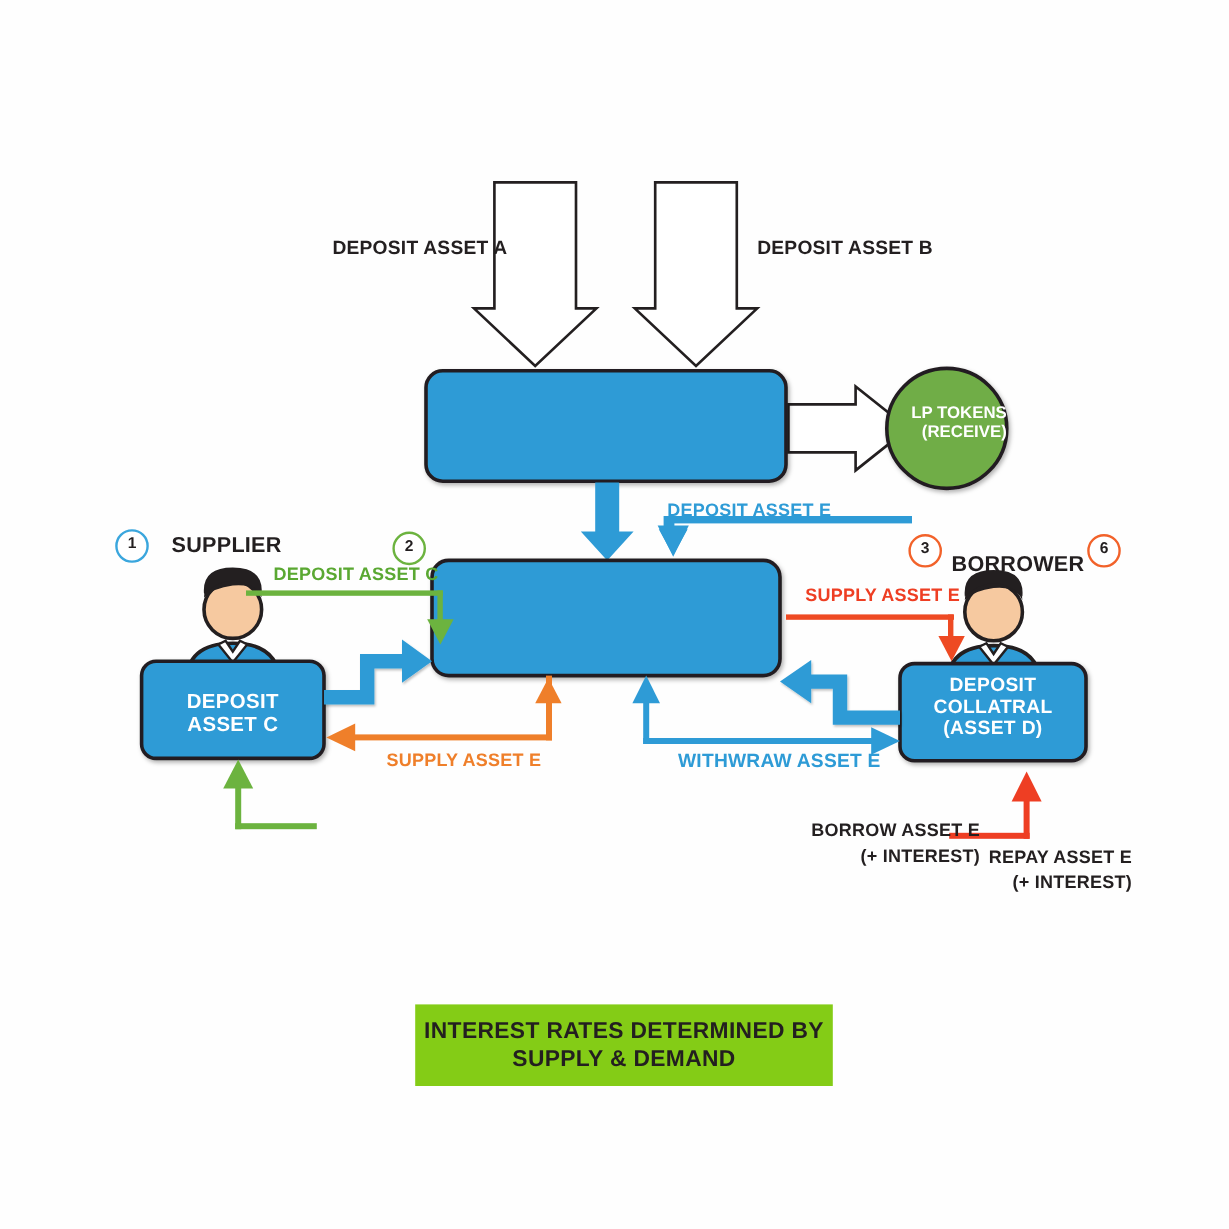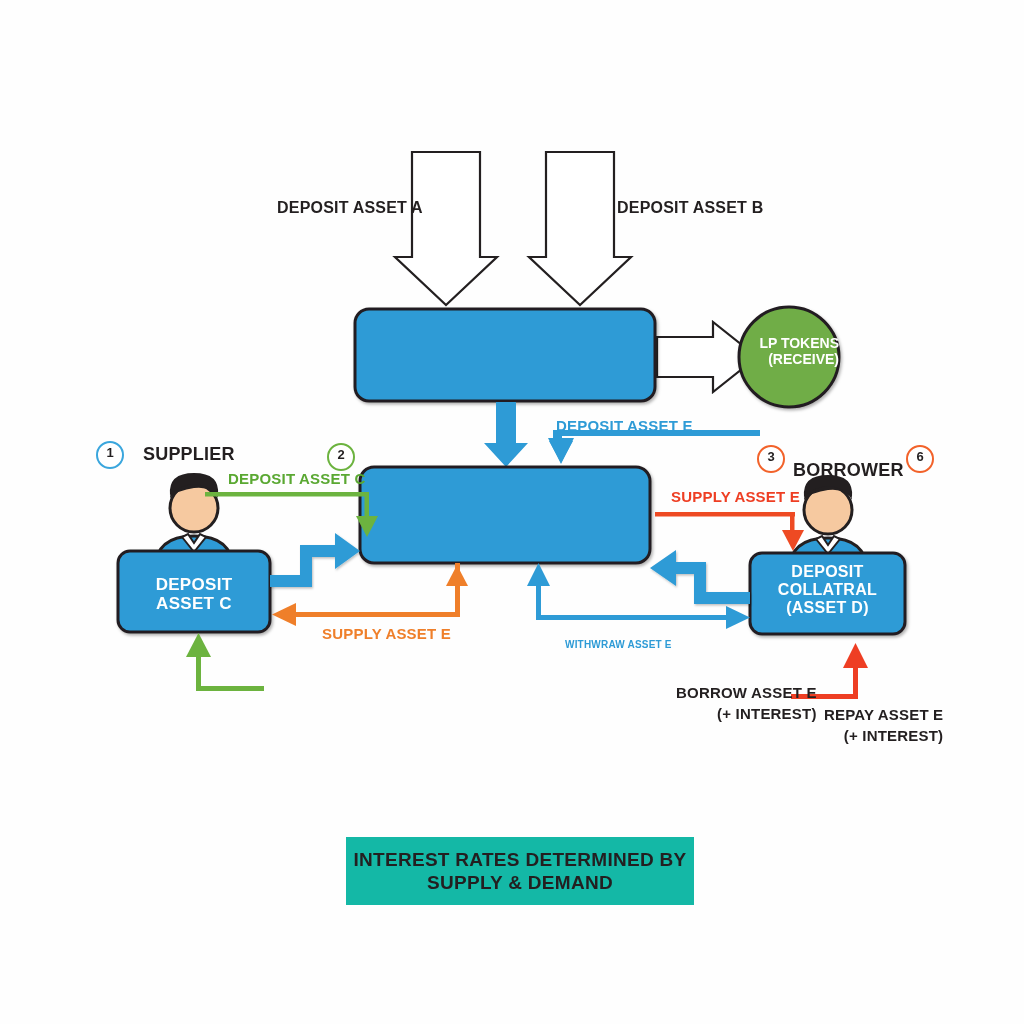--- a/index.html
+++ b/index.html
@@ -20,21 +20,21 @@
   .circtext{position:absolute;color:#ffffff;font-weight:bold;text-align:right;
             line-height:1.12;}
 
   .badge{position:absolute;width:24px;height:24px;border-radius:50%;
          border:2.5px solid #888;background:#fff;color:#231f20;
          font-weight:bold;font-size:13px;text-align:center;line-height:20px;}
   .badge.b-blue{border-color:#3aa6dd;}
   .badge.b-green{border-color:#6cb33f;}
   .badge.b-orange{border-color:#f2622a;}
 
-  .banner{position:absolute;background:#14b8a6;color:#231f20;font-weight:bold;
+  .banner{position:absolute;background:#84cc16;color:#231f20;font-weight:bold;
           text-align:center;line-height:1.22;letter-spacing:.3px;
           display:flex;align-items:center;justify-content:center;}
 </style>
 </head>
 <body>
 
 <div id="stage">
 
   <svg id="canvas" viewBox="0 0 1024 1024">
     <defs>
@@ -155,21 +155,21 @@
     <g>
       <rect x="791" y="694" width="67" height="5" fill="#ee3e23"></rect>
       <rect x="853" y="665" width="5" height="34" fill="#ee3e23"></rect>
       <path d="M843,668 L868,668 L855.5,643 Z" fill="#ee3e23"></path>
     </g>
 
   </svg>
 
   <div class="lbl dark" style="left:277px;top:199px;font-size:16px;">DEPOSIT ASSET A</div>
 
-  <div class="lbl dark" style="left:617px;top:199px;font-size:16px;">DEPOSIT ASSET B</div>
+  <div class="lbl dark" style="left:631px;top:199px;font-size:16px;">DEPOSIT ASSET B</div>
 
 
   <div class="circtext" style="left:739px;top:336px;width:100px;font-size:14px;white-space:pre;">LP TOKENS
 (RECEIVE)</div>
 
   <div class="lbl blue" style="left:556px;top:417px;font-size:15px;">DEPOSIT ASSET E</div>
 
 
   <div class="badge b-blue" style="left:96px;top:441px;">1</div>
   <div class="lbl dark" style="left:143px;top:444px;font-size:18px;">SUPPLIER</div>
@@ -186,21 +186,21 @@
 ASSET C</div>
 
   <div class="boxtext" style="left:750px;top:563px;width:155px;font-size:16px;white-space:pre;">DEPOSIT
 COLLATRAL
 (ASSET D)</div>
 
   <div class="lbl red" style="left:671px;top:488px;font-size:15px;">SUPPLY ASSET E</div>
 
   <div class="lbl orange" style="left:322px;top:625px;font-size:15px;">SUPPLY ASSET E</div>
 
-  <div class="lbl blue" style="left:565px;top:639px;font-size:10px;">WITHWRAW ASSET E</div>
+  <div class="lbl blue" style="left:565px;top:626px;font-size:16px;">WITHWRAW ASSET E</div>
 
 
   <div class="lbl dark" style="left:676px;top:682px;font-size:15px;line-height:1.4;text-align:right;">BORROW ASSET E
 (+ INTEREST)</div>
 
   <div class="lbl dark" style="left:824px;top:704px;font-size:15px;line-height:1.4;text-align:right;">REPAY ASSET E
 (+ INTEREST)</div>
 
   <div class="banner" style="left:346px;top:837px;width:348px;height:68px;font-size:19px;">INTEREST RATES DETERMINED BY
 SUPPLY &amp; DEMAND</div>

